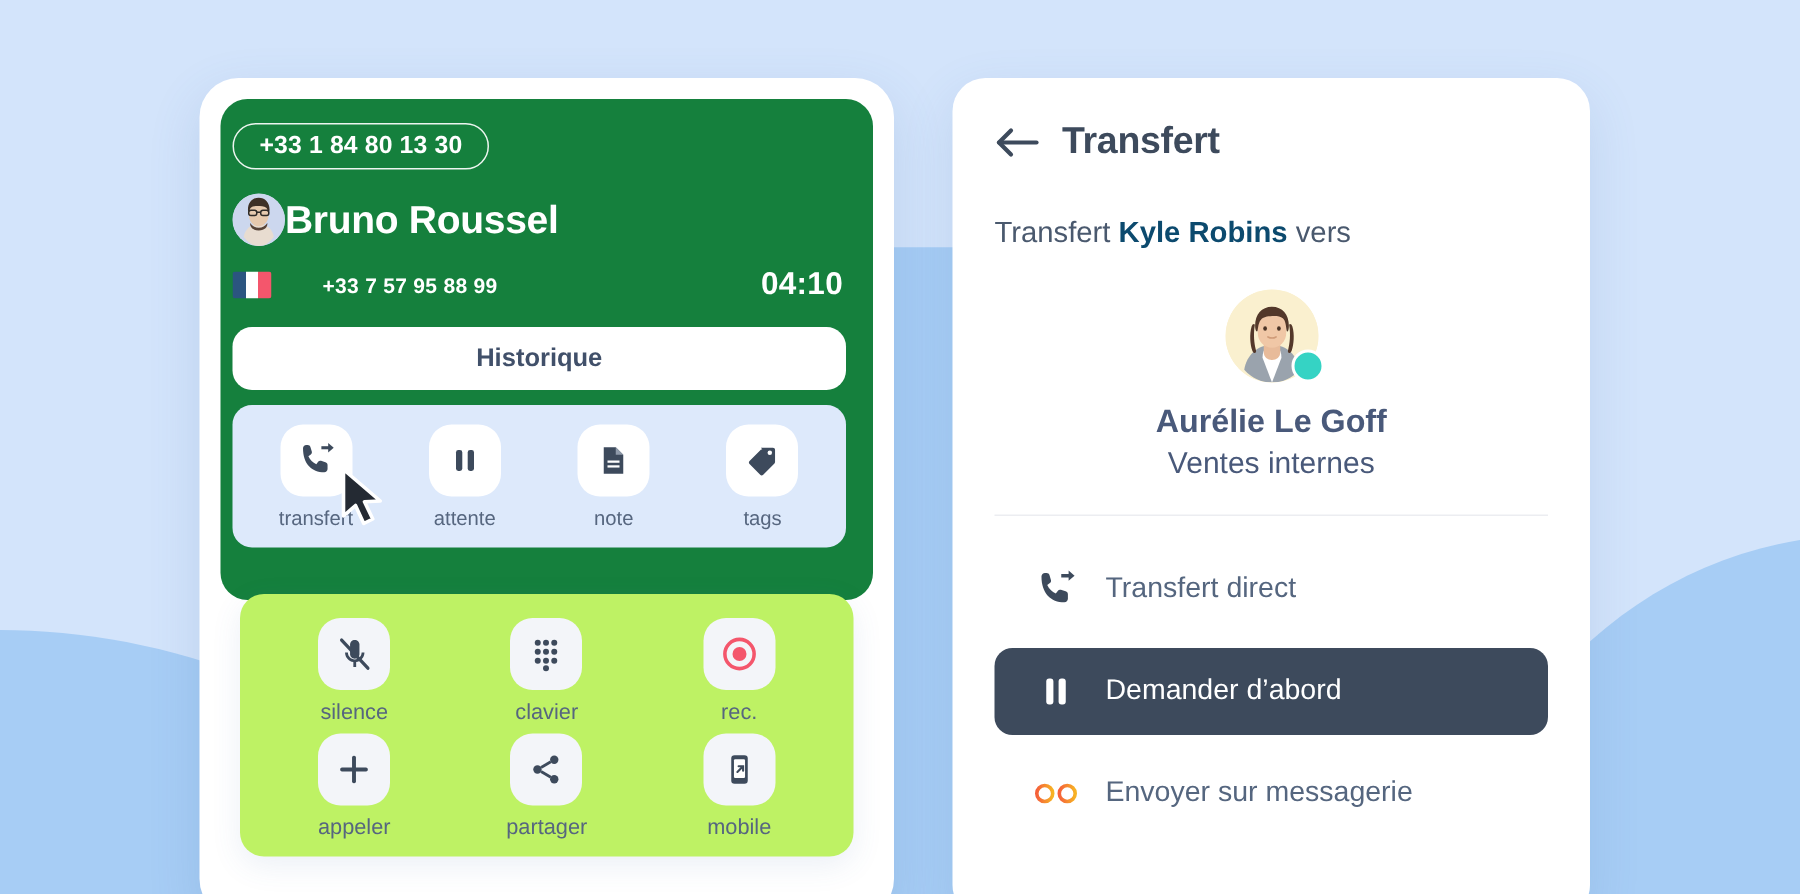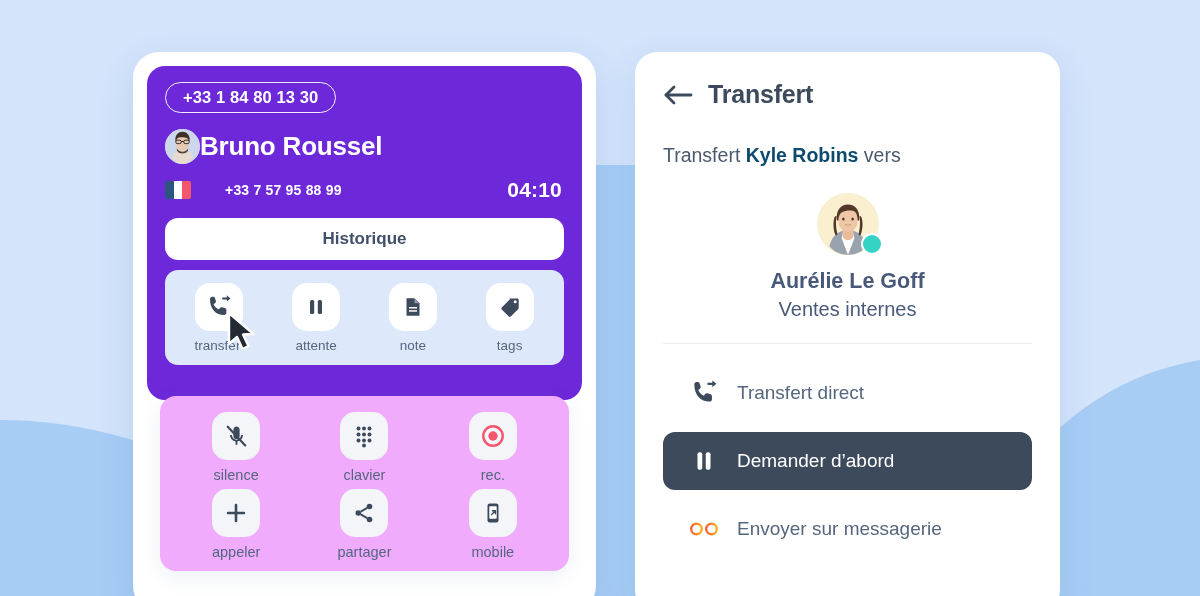--- a/index.html
+++ b/index.html
@@ -25,23 +25,23 @@
     width: 463px; height: 560px;
     background: #ffffff;
     border-radius: 26px;
     box-shadow: 0 12px 34px rgba(70,110,170,0.16);
     padding: 14px;
   }
   .blue-panel {
     position: relative;
     width: 100%;
     height: 334px;
-    background: #6d28d9;
+    background: #15803d;
     border-radius: 18px;
-    padding: 16px 18px 0 18px;
+    padding: 16px 18px 0 8px;
   }
   .ext-pill {
     display: inline-flex; align-items: center; justify-content: center;
     height: 31px; padding: 0 17px;
     border: 1.6px solid rgba(255,255,255,0.92);
     border-radius: 18px;
     color: #ffffff;
     font-size: 16.5px; font-weight: 600; letter-spacing: .1px;
     white-space: nowrap;
   }
@@ -105,21 +105,21 @@
     background: #ffffff;
     display: flex; align-items: center; justify-content: center;
   }
   .act-lb { margin-top: 7px; font-size: 13.5px; color: #56667f; font-weight: 500; }
 
   
   .ctrl-card {
     position: absolute;
     left: 160px; top: 396px;
     width: 409px; height: 175px;
-    background: #f0abfc;
+    background: #bef264;
     border-radius: 16px;
     box-shadow: 0 6px 20px rgba(70,110,170,0.10);
     padding: 16px 12px;
     display: grid;
     grid-template-columns: 1fr 1fr 1fr;
     grid-template-rows: 1fr 1fr;
     row-gap: 6px;
   }
   .ctrl { display: flex; flex-direction: column; align-items: center; cursor: pointer; }
   .ctrl-ico {

